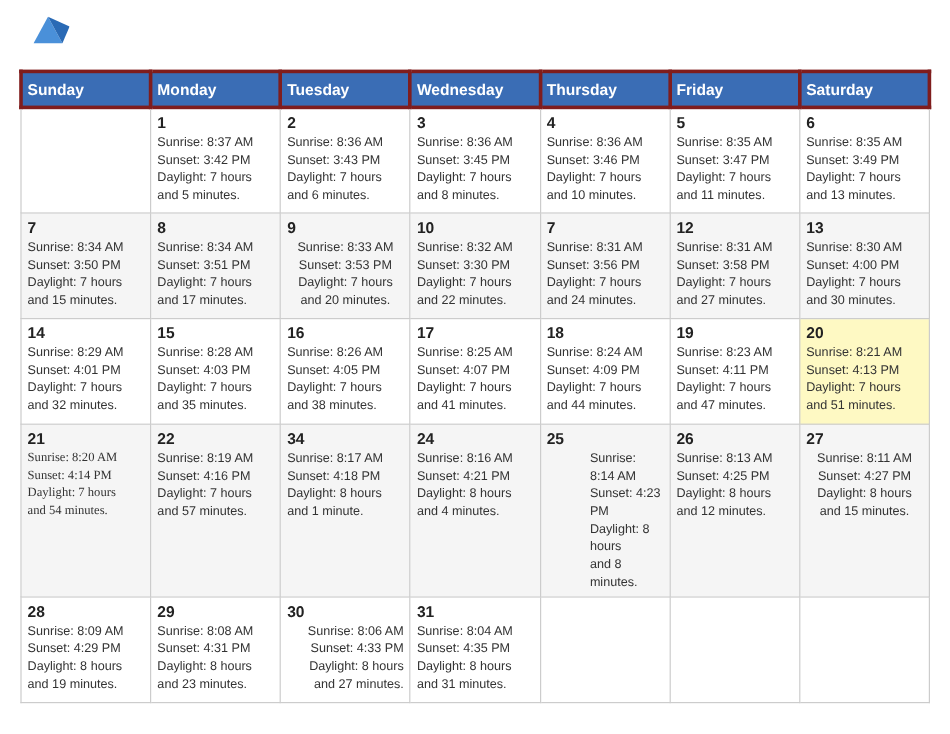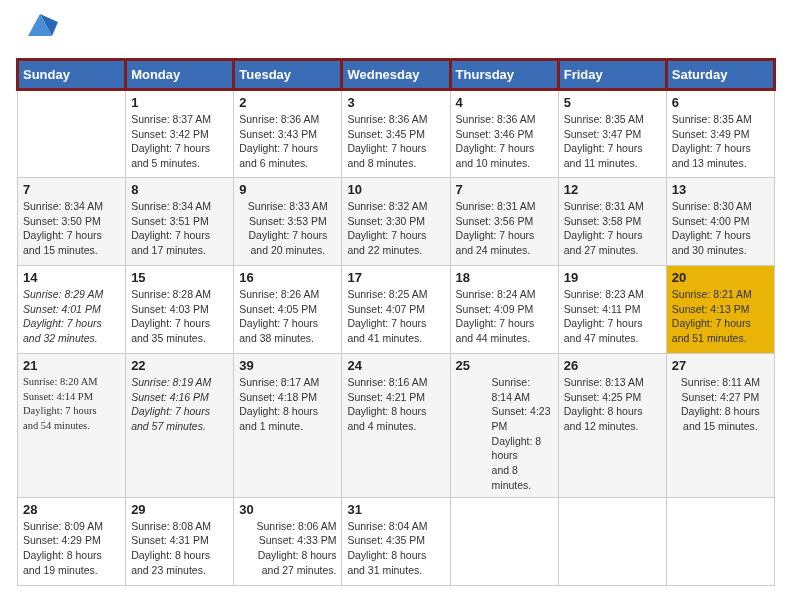--- a/index.html
+++ b/index.html
@@ -205,21 +205,21 @@
           <span class="day-num">13</span>
           <div class="cell-text" style="white-space: pre-line;">Sunrise: 8:30 AM
 Sunset: 4:00 PM
 Daylight: 7 hours
 and 30 minutes.</div>
         </td>
       </tr>
       <tr>
         <td style="background-color: rgb(255, 255, 255);">
           <span class="day-num">14</span>
-          <div class="cell-text" style="white-space: pre-line; font-style: italic;">Sunrise: 8:29 AM
+          <div class="cell-text" style="white-space: pre-line;">Sunrise: 8:29 AM
 Sunset: 4:01 PM
 Daylight: 7 hours
 and 32 minutes.</div>
         </td>
         <td style="background-color: rgb(255, 255, 255);">
           <span class="day-num">15</span>
           <div class="cell-text" style="white-space: pre-line;">Sunrise: 8:28 AM
 Sunset: 4:03 PM
 Daylight: 7 hours
 and 35 minutes.</div>
@@ -245,45 +245,45 @@
 Daylight: 7 hours
 and 44 minutes.</div>
         </td>
         <td style="background-color: rgb(255, 255, 255);">
           <span class="day-num">19</span>
           <div class="cell-text" style="white-space: pre-line;">Sunrise: 8:23 AM
 Sunset: 4:11 PM
 Daylight: 7 hours
 and 47 minutes.</div>
         </td>
-        <td style="background-color: #eab308;">
+        <td style="background-color: #fef9c3;">
           <span class="day-num">20</span>
           <div class="cell-text" style="white-space: pre-line;">Sunrise: 8:21 AM
 Sunset: 4:13 PM
 Daylight: 7 hours
 and 51 minutes.</div>
         </td>
       </tr>
       <tr>
         <td style="background-color: rgb(245, 245, 245);">
           <span class="day-num">21</span>
           <div class="cell-text" style="white-space: pre-line; font-family: Liberation Serif, serif;">Sunrise: 8:20 AM
 Sunset: 4:14 PM
 Daylight: 7 hours
 and 54 minutes.</div>
         </td>
         <td style="background-color: rgb(245, 245, 245);">
           <span class="day-num">22</span>
-          <div class="cell-text" style="white-space: pre-line; font-style: italic;">Sunrise: 8:19 AM
+          <div class="cell-text" style="white-space: pre-line;">Sunrise: 8:19 AM
 Sunset: 4:16 PM
 Daylight: 7 hours
 and 57 minutes.</div>
         </td>
         <td style="background-color: rgb(245, 245, 245);">
-          <span class="day-num">39</span>
+          <span class="day-num">34</span>
           <div class="cell-text" style="white-space: pre-line;">Sunrise: 8:17 AM
 Sunset: 4:18 PM
 Daylight: 8 hours
 and 1 minute.</div>
         </td>
         <td style="background-color: rgb(245, 245, 245);">
           <span class="day-num">24</span>
           <div class="cell-text" style="white-space: pre-line;">Sunrise: 8:16 AM
 Sunset: 4:21 PM
 Daylight: 8 hours

